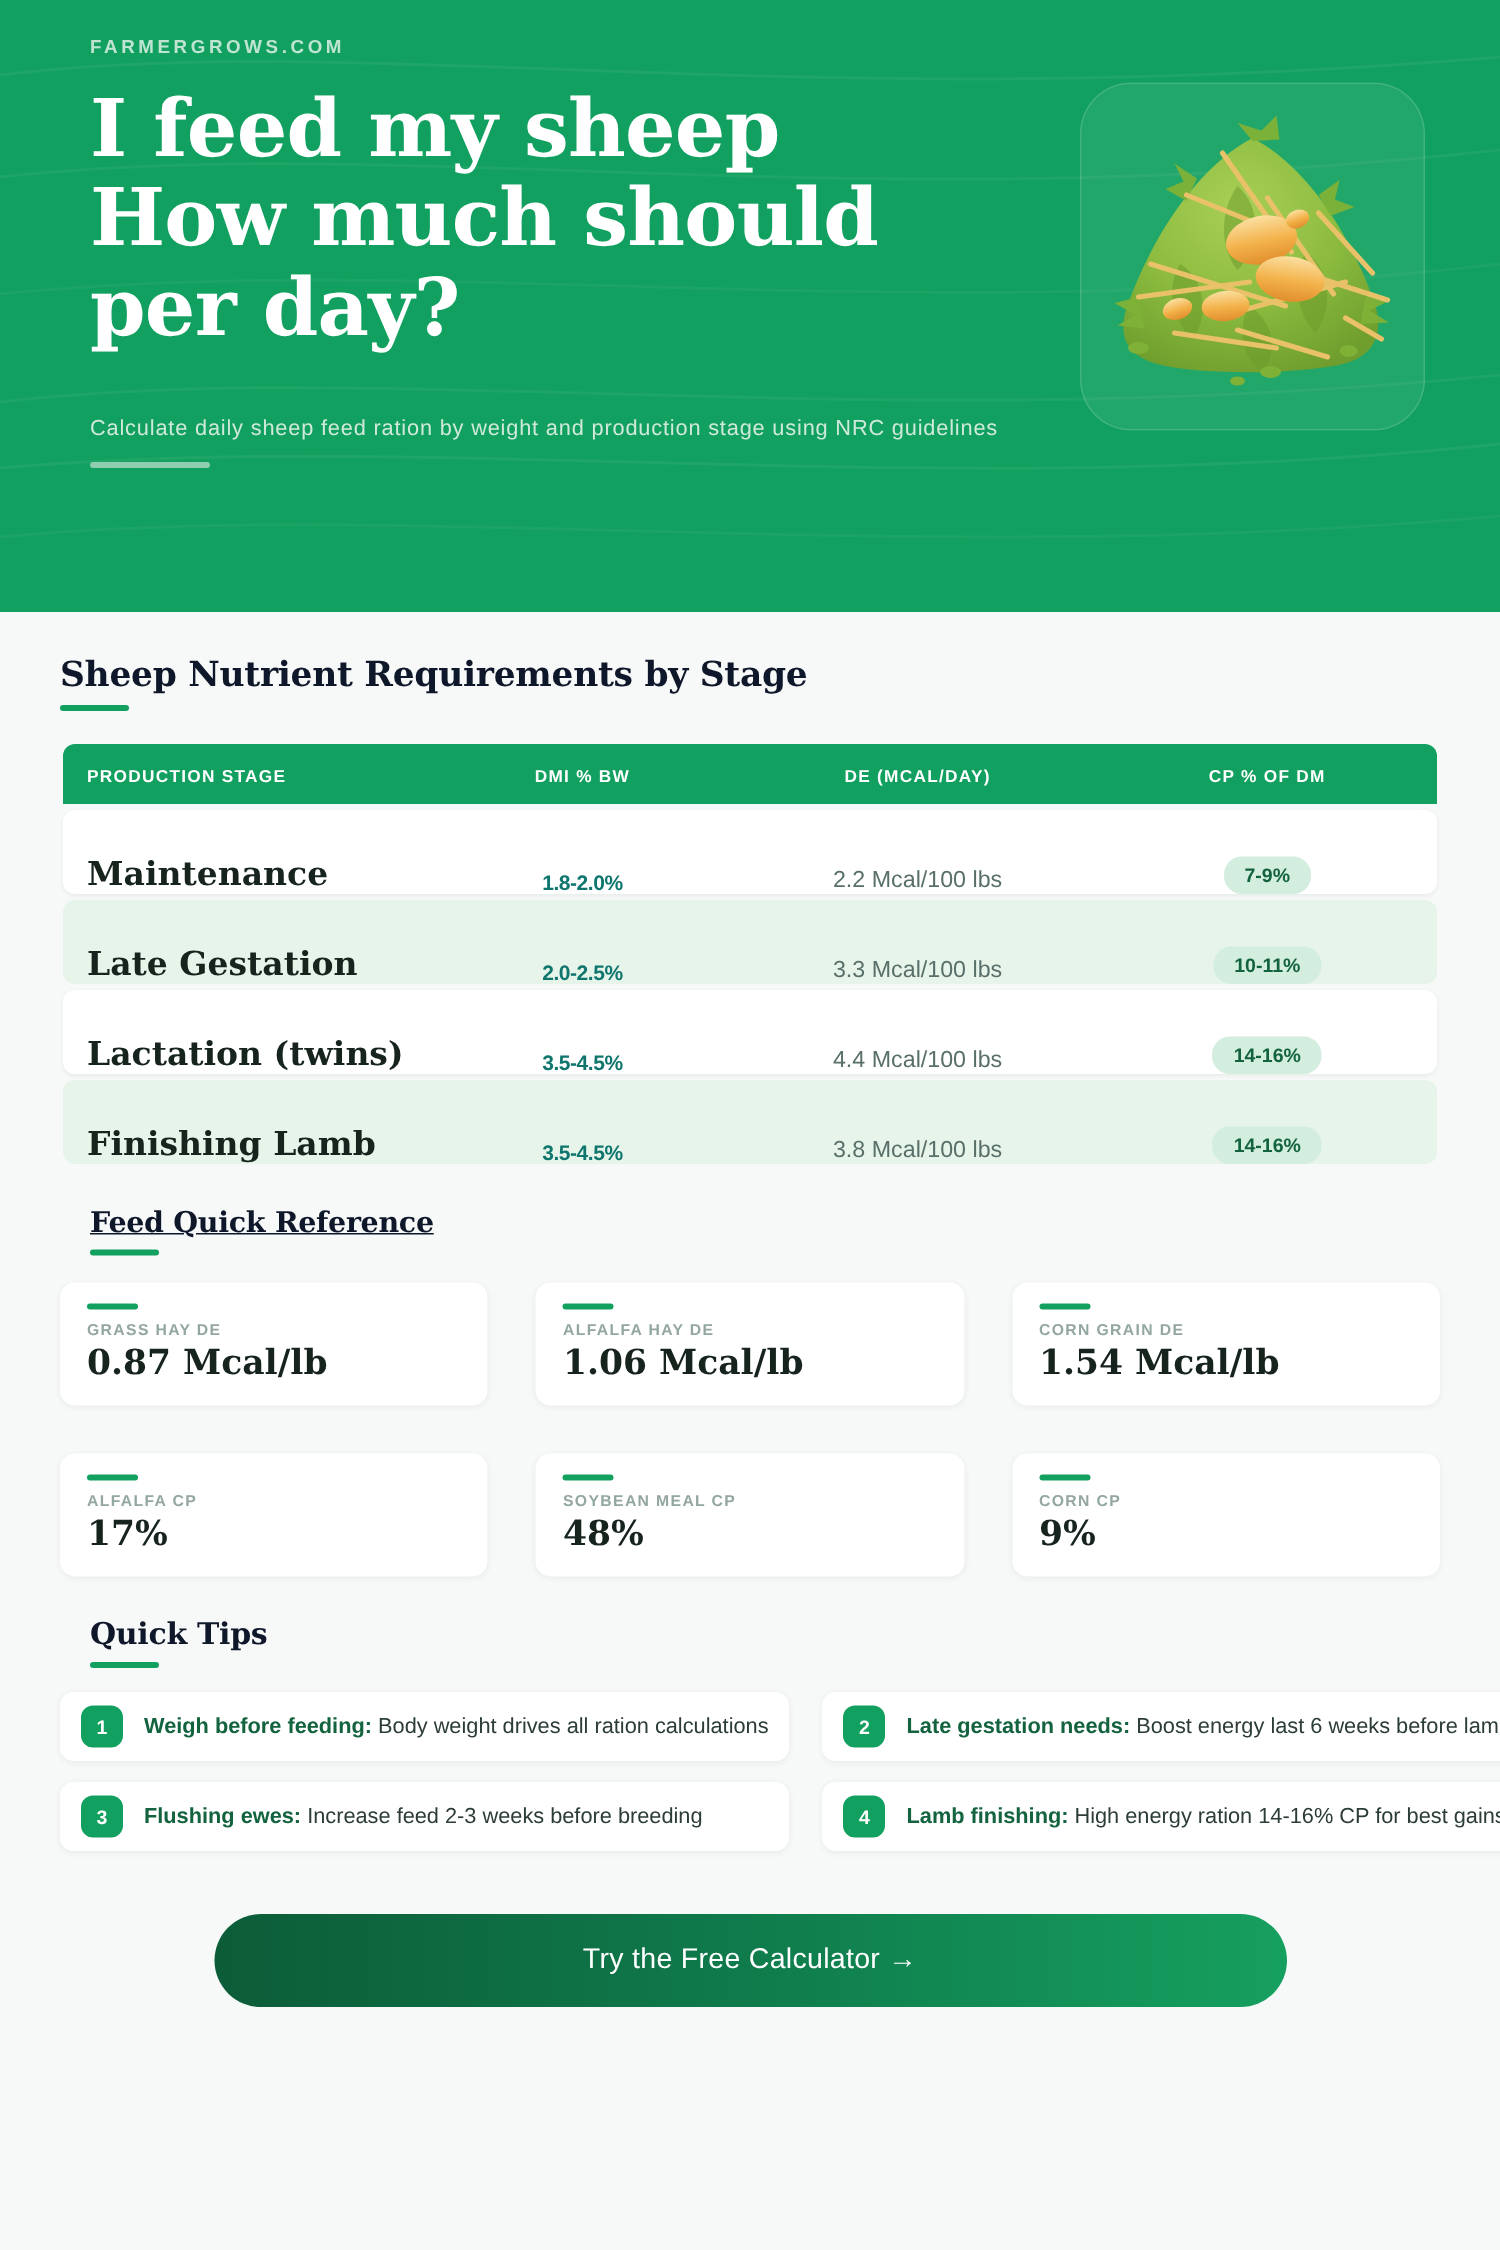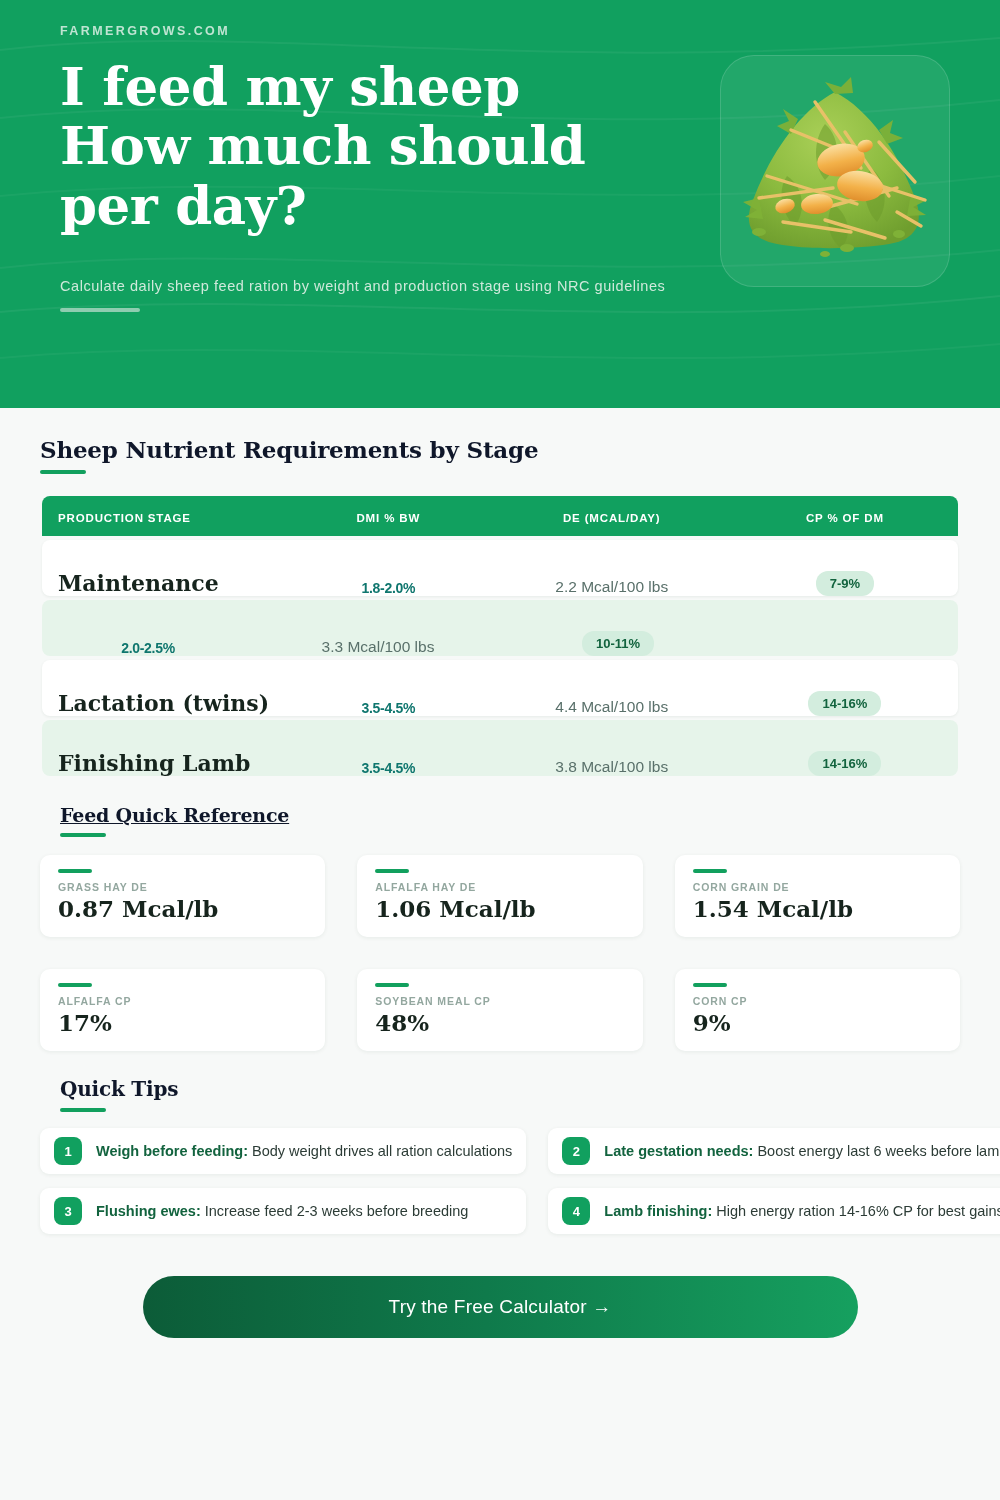--- a/index.html
+++ b/index.html
@@ -340,20 +340,21 @@
     <div class="tbl-row">
       <div class="c1 stage-name">Maintenance</div>
       <div class="c2 dmi">1.8-2.0%</div>
       <div class="c3 de">2.2 Mcal/100 lbs</div>
       <div class="c4">
         <span class="badge">7-9%</span>
       </div>
     </div>
 
     <div class="tbl-row alt">
+      <div class="c1 stage-name">Late Gestation</div>
       <div class="c2 dmi">2.0-2.5%</div>
       <div class="c3 de">3.3 Mcal/100 lbs</div>
       <div class="c4">
         <span class="badge">10-11%</span>
       </div>
     </div>
 
     <div class="tbl-row">
       <div class="c1 stage-name">Lactation (twins)</div>
       <div class="c2 dmi">3.5-4.5%</div>

